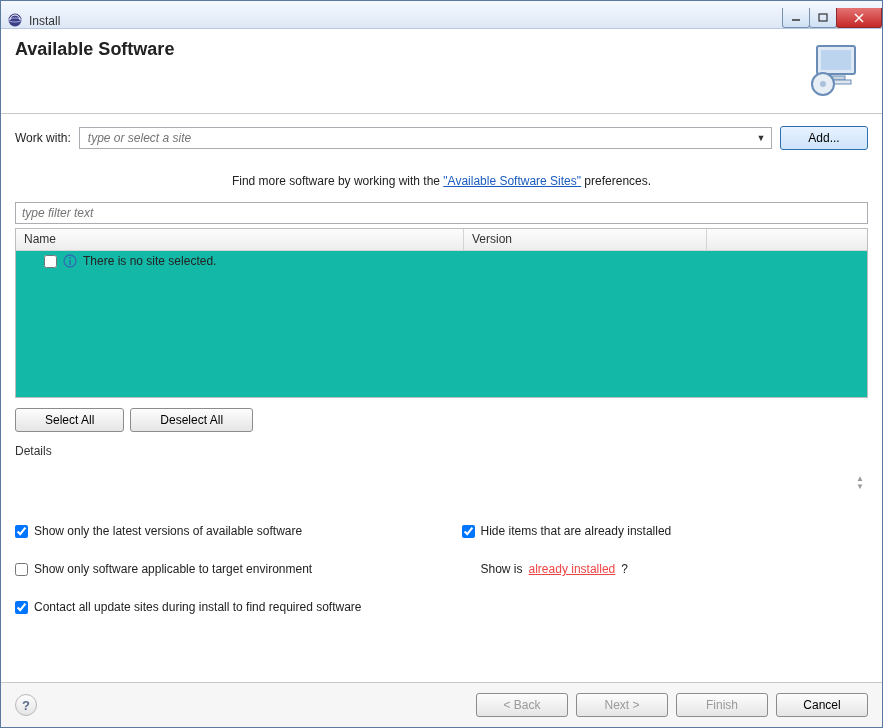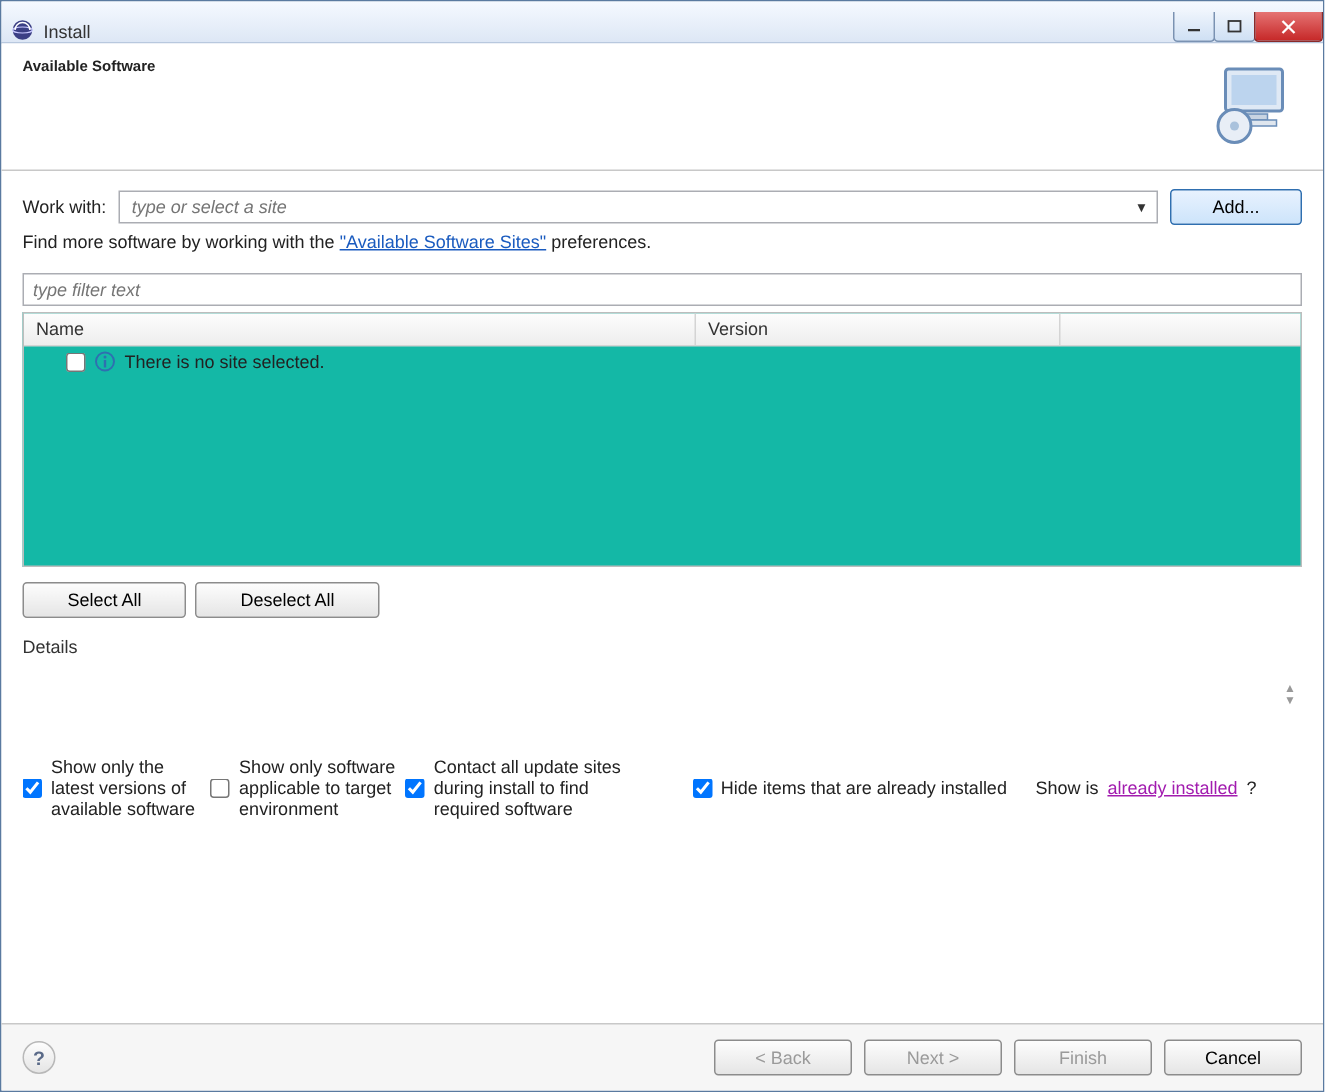--- a/index.html
+++ b/index.html
@@ -10,33 +10,33 @@
   .titlebar .appicon { width:16px; height:16px; margin-right:6px; display:flex; align-items:center; justify-content:center;}
   .titlebar .title { flex:1; font-size:12px; color:#333; }
   .winbtns { display:flex; height:20px; margin-top:-4px;}
   .winbtn { width:28px; height:20px; border:1px solid #7a92b2; border-top:none; background:linear-gradient(to bottom,#eef4fc,#cfe0f4); margin-left:-1px; display:flex; align-items:center; justify-content:center; font-size:10px; }
   .winbtn.min, .winbtn.max { border-radius:0 0 3px 3px; }
   .winbtn.close { width:46px; background:linear-gradient(to bottom,#e57373,#c62828); color:#fff; border-color:#8a2a2a; border-radius:0 0 3px 3px; }
   .winbtn svg { display:block; }
   
   .banner { background:#fff; border-bottom:1px solid #c8c8c8; padding:10px 14px 14px 14px; display:flex; align-items:flex-start; }
   .banner-left { flex:1; }
-  .banner h1 { font-size:10px; font-weight:bold; margin:0 0 6px 0; }
+  .banner h1 { font-size:18px; font-weight:bold; margin:0 0 6px 0; }
   .banner p { margin:0 0 0 10px; font-size:12px; color:#333; }
   .banner-icon { width:60px; height:60px; display:flex; align-items:center; justify-content:center; }
   
   .content { flex:1; padding:12px 14px 8px 14px; display:flex; flex-direction:column; background:#fff; }
   .row { display:flex; align-items:center; gap:8px; }
   .workwith-row { margin-bottom:4px; }
   .label { white-space:nowrap; }
   .combo { flex:1; display:flex; align-items:center; border:1px solid #abadb3; height:22px; background:#fff; padding:0 2px 0 6px; }
   .combo input { border:none; outline:none; flex:1; font-size:12px; font-style:italic; color:#777; background:transparent;}
   .combo .caret { width:16px; text-align:center; color:#333; font-size:9px;}
   .add-btn { width:88px; height:24px; border:1px solid #2f6fb0; background:linear-gradient(to bottom,#e8f2fe,#cde4fb); border-radius:3px; cursor:pointer; font-size:12px; }
-  .subline { text-align:left; margin:0 0 14px 0; font-size:12px; }
+  .subline { text-align:center; margin:20px 0 14px 0; font-size:12px; }
   .subline a { color:#1a5bbf; text-decoration:underline; }
   .filter-input { border:1px solid #abadb3; height:22px; padding:2px 6px; font-size:12px; font-style:italic; color:#b91c1c; width:100%; background:#fff;}
   
   .table-wrap { border:1px solid #bdbdbd; margin-top:4px; height:170px; display:flex; flex-direction:column; background:#14b8a6;}
   .thead { display:flex; background:linear-gradient(to bottom,#fdfdfd,#ededed); border-bottom:1px solid #d4d4d4; height:22px; }
   .th { padding:3px 8px; font-size:12px; color:#333; border-right:1px solid #d4d4d4; }
   .th.name { width:448px; }
   .th.version { flex:1; }
   .th.last { width:160px; border-right:none;}
   .tbody { flex:1; overflow:auto; }
@@ -47,24 +47,24 @@
   .tbl-btns { display:flex; gap:6px; margin-top:10px; }
   .std-btn { height:24px; padding:0 29px; border:1px solid #8c8c8c; background:linear-gradient(to bottom,#fdfdfd,#e5e5e5); border-radius:3px; font-size:12px; cursor:pointer; }
   
   .details { margin-top:12px; }
   .details-label { font-size:12px; color:#333; margin-bottom:2px;}
   .details-box { border:none; height:46px; display:flex; }
   .details-box .spinners { width:16px; display:flex; flex-direction:column; justify-content:center; align-items:center; gap:2px; color:#999; margin-left:auto;}
   .details-box .spinners div { font-size:8px; line-height:6px;}
   
   .options { display:flex; gap:40px; margin-top:18px; }
-  .options-col { flex:1; display:flex; gap:0; }
+  .options-col { flex:1; display:flex; flex-direction:column; gap:24px; }
   .chk { display:flex; align-items:center; gap:6px; font-size:12px; }
   .chk input { width:13px; height:13px; margin:0;}
-  .options a { color:#a21caf; }
+  .options a { color:#ef4444; }
   
   .footer { border-top:1px solid #c8c8c8; padding:10px 14px; display:flex; align-items:center; background:#f6f6f6;}
   .help-icon { width:22px; height:22px; border:1px solid #b8b8b8; border-radius:50%; display:flex; align-items:center; justify-content:center; background:linear-gradient(to bottom,#fdfdfd,#e5e5e5); color:#5a6a88; font-weight:bold; font-size:13px;}
   .footer-btns { margin-left:auto; display:flex; gap:8px;}
   .footer-btn { width:92px; height:24px; border:1px solid #8c8c8c; background:linear-gradient(to bottom,#fdfdfd,#e5e5e5); border-radius:3px; font-size:12px; }
   .footer-btn:disabled { color:#9a9a9a; }
 </style>
 </head>
 <body>
 

